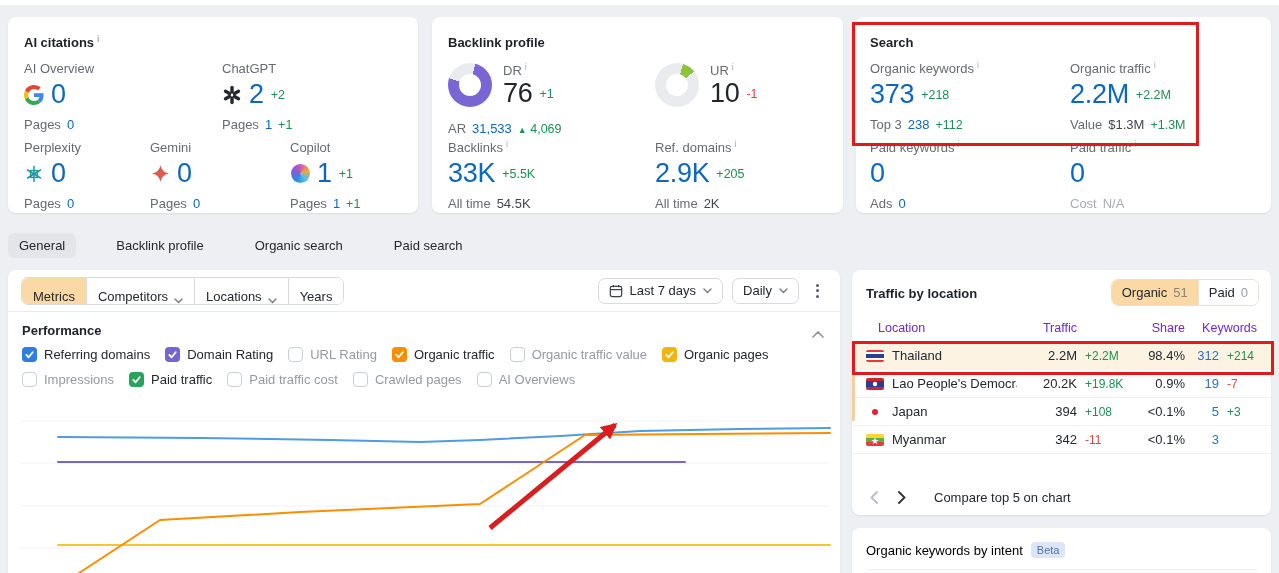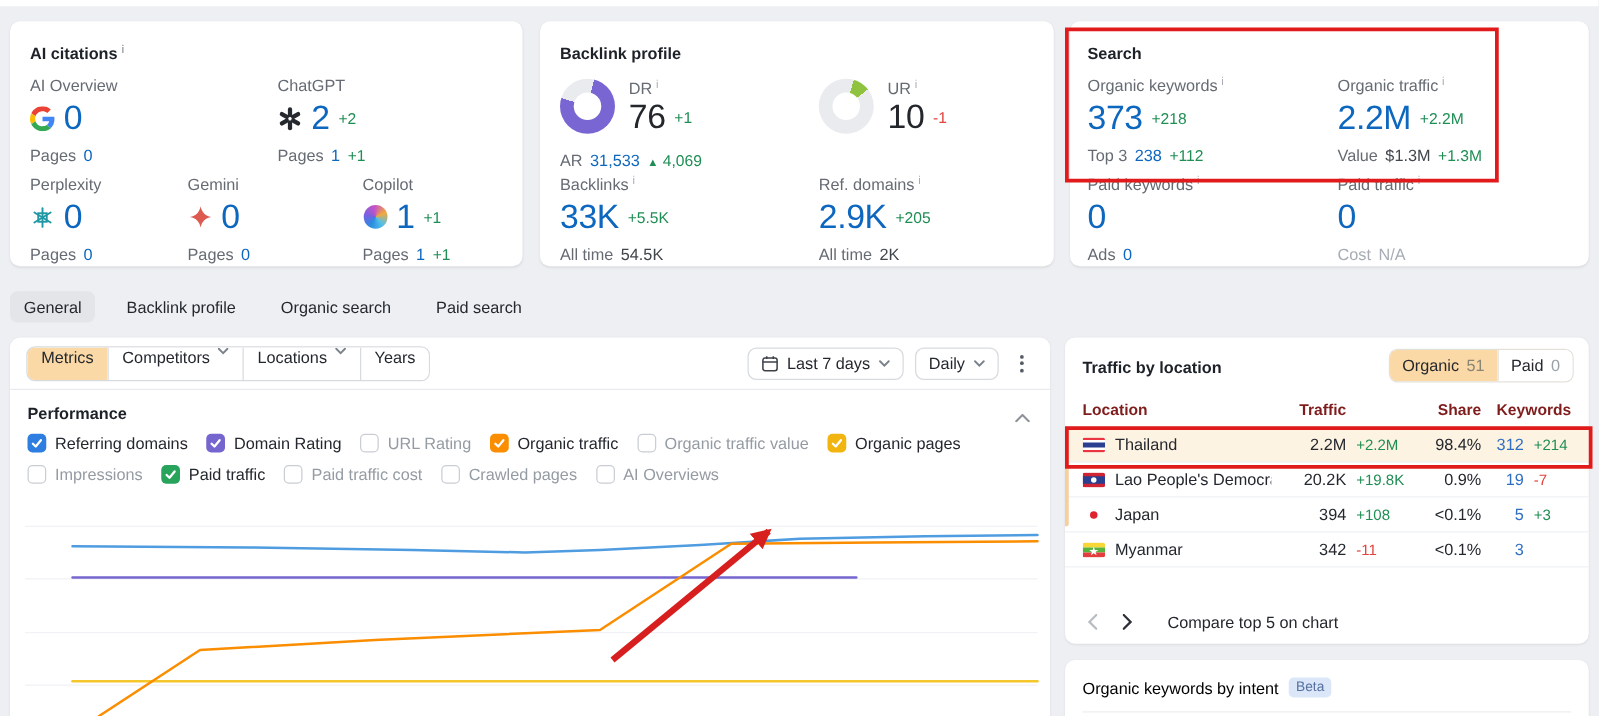--- a/index.html
+++ b/index.html
@@ -28,28 +28,28 @@
   .sub .muted{color:#a7acb4;}
   .icon20{width:20px;height:20px;display:inline-flex;align-items:center;justify-content:center;}
   .copilot-circle{width:19px;height:19px;border-radius:50%;
     background:conic-gradient(from 210deg,#2a8ce0,#7a5fe0,#c653c6,#f2a93b,#53c0e8,#2a8ce0);}
   .rating-block{position:absolute;display:flex;gap:11px;align-items:flex-start;}
   .donut{width:44px;height:44px;border-radius:50%;position:relative;background:#e9ebef;}
   .donut::after{content:"";position:absolute;inset:11px;background:#fff;border-radius:50%;}
   .ar-line{position:absolute;display:flex;gap:6px;align-items:baseline;font-size:13px;}
   .tri{color:#1f8e54;font-size:9px;}
   
-  .tabs{position:absolute;left:8px;top:231px;display:flex;gap:14px;align-items:center;height:28px;}
+  .tabs{position:absolute;left:8px;top:231px;display:flex;gap:29px;align-items:center;height:28px;}
   .tab{padding:5px 11px;border-radius:6px;cursor:pointer;color:#24282e;}
   .tab.active{background:#e3e5e9;}
   
   .tb{position:absolute;left:0;top:0;right:0;height:42px;border-bottom:1px solid #e9ebee;
       display:flex;align-items:center;justify-content:space-between;padding:0 13px;box-sizing:border-box;}
   .seg{display:flex;border:1px solid #d7dbe0;border-radius:7px;overflow:hidden;height:26px;}
-  .sitem{display:flex;align-items:flex-start;gap:6px;padding:0 11px;border-left:1px solid #d7dbe0;background:#fff;cursor:pointer;}
+  .sitem{display:flex;align-items:flex-end;gap:6px;padding:0 11px;border-left:1px solid #d7dbe0;background:#fff;cursor:pointer;}
   .sitem:first-child{border-left:none;}
   .sitem.sel{background:#fbd9a6;}
   .right-tools{display:flex;gap:9px;align-items:center;}
   .btn{display:flex;align-items:center;gap:7px;height:26px;padding:0 10px;border:1px solid #d7dbe0;border-radius:7px;background:#fff;cursor:pointer;box-sizing:border-box;}
   .kebab{display:flex;flex-direction:column;gap:2.5px;padding:6px 8px;cursor:pointer;}
   .kebab i{width:3px;height:3px;border-radius:50%;background:#565c66;}
   .perf-head{position:absolute;left:14px;top:53px;font-weight:700;color:#1d2128;}
   .collapse{position:absolute;right:16px;top:56px;cursor:pointer;}
   .metrics{position:absolute;left:14px;top:77px;width:806px;display:flex;flex-wrap:wrap;column-gap:15px;row-gap:10px;}
   .metric{display:inline-flex;align-items:center;gap:7px;cursor:pointer;white-space:nowrap;}
@@ -66,21 +66,21 @@
   
   .tl-title{position:absolute;left:14px;top:16px;font-weight:700;color:#1d2128;}
   .toggle{position:absolute;right:12px;top:9px;display:flex;border:1px solid #e4e1d9;border-radius:7px;overflow:hidden;height:25px;}
   .tseg{display:flex;gap:6px;align-items:center;padding:0 10px;cursor:pointer;}
   .tseg.org{background:#fbd9a6;}
   .tseg.paid{background:#fff;border-left:1px solid #e4e1d9;}
   .tseg .cnt{color:#8a8576;}
   .tseg.paid .cnt{color:#9aa0a8;}
   .trow{display:grid;grid-template-columns:1fr 60px 52px 56px 34px 38px;align-items:center;height:27px;
         padding:0 14px;border-bottom:1px solid #eff1f3;}
-  .thead{height:26px;font-weight:700;font-size:12.5px;border-bottom:1px solid #e4e7ea;color:#7f1d1d;}
+  .thead{height:26px;font-weight:400;font-size:12.5px;border-bottom:1px solid #e4e7ea;color:#6d28d9;margin-left:12px;}
   .table{position:absolute;left:0;top:45px;right:0;}
   .c-loc{display:flex;gap:8px;align-items:center;overflow:hidden;white-space:nowrap;}
   .c-num{text-align:right;white-space:nowrap;}
   .c-delta{padding-left:8px;font-size:12px;color:#1f8e54;white-space:nowrap;}
   .c-delta.red{color:#e0443d;}
   .c-kw{text-align:right;color:#2f6fc2;cursor:pointer;}
   .trow.hl{background:#fdf3e2;}
   .flag{width:18px;height:12px;border-radius:2px;overflow:hidden;flex:none;box-shadow:inset 0 0 0 .5px rgba(0,0,0,.08);}
   .rows-indicator{position:absolute;left:0;top:72px;width:3px;height:79px;background:#f6cf9f;border-radius:0 2px 2px 0;}
   .pagi{position:absolute;left:18px;top:212px;display:flex;align-items:center;gap:20px;height:30px;}

